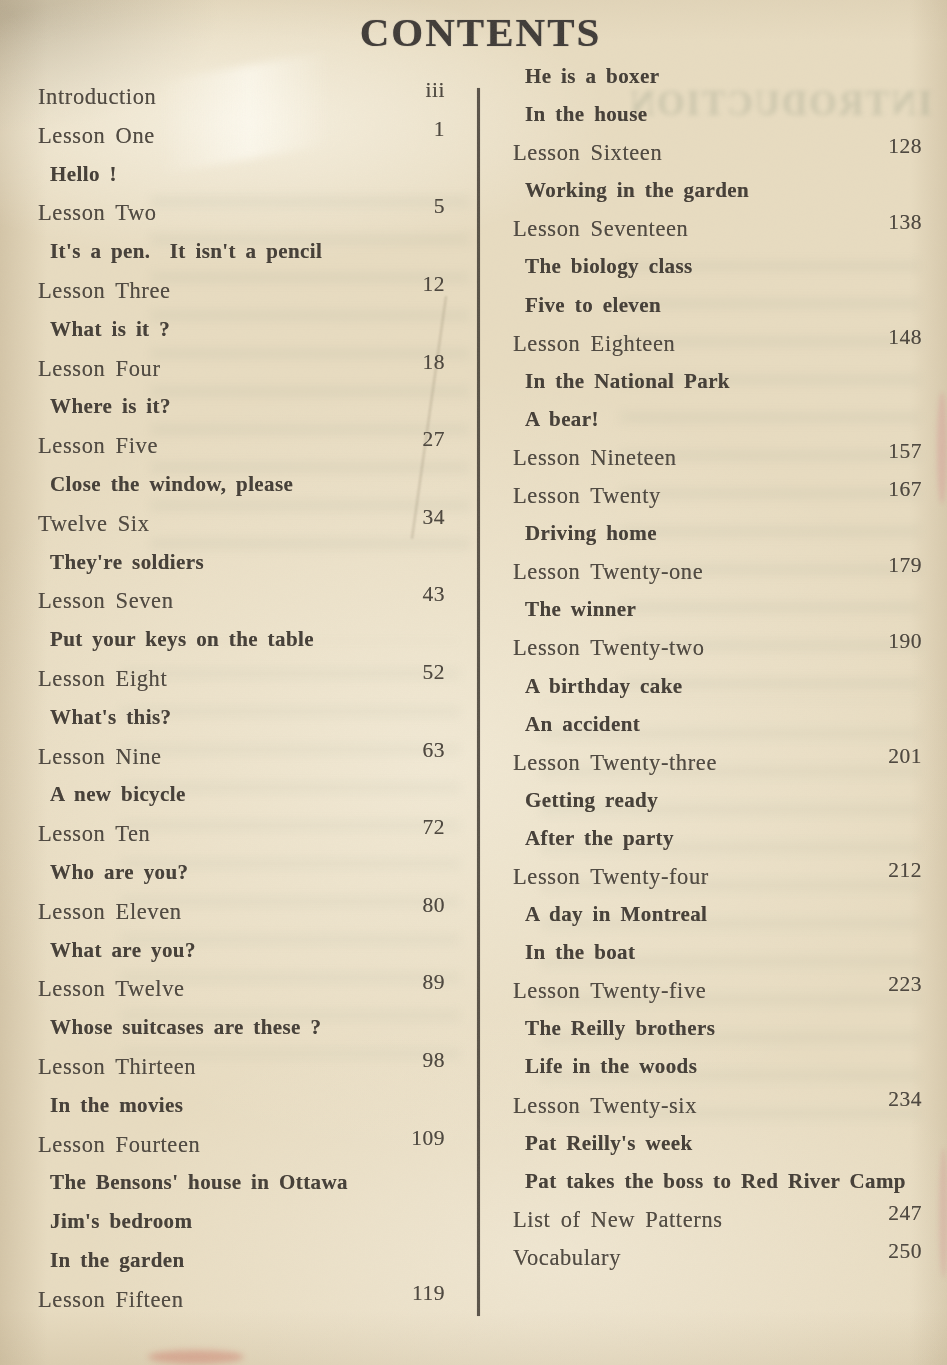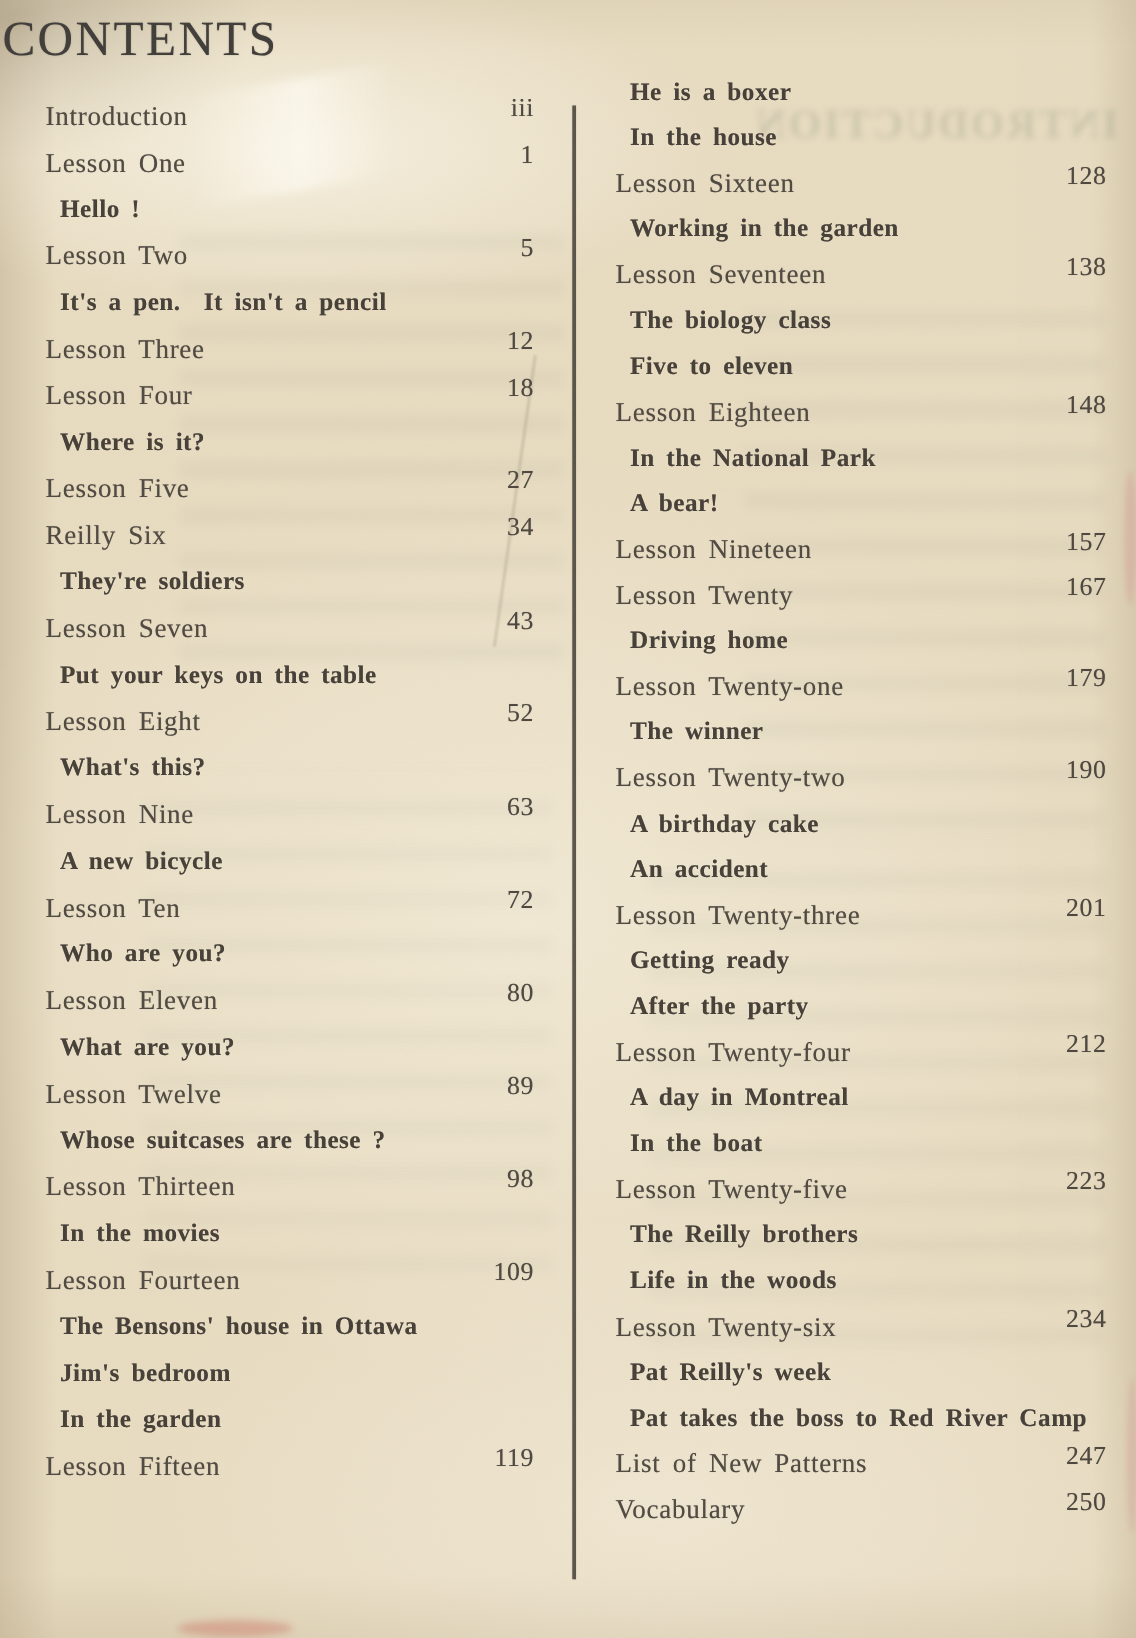--- a/index.html
+++ b/index.html
@@ -18,22 +18,22 @@
       radial-gradient(ellipse 300px 170px at 1% 1%,   rgba(141,132,112,.38), rgba(141,132,112,0) 70%),
       linear-gradient(to right, rgba(186,168,136,.45) 0%, rgba(186,168,136,0) 5%),
       linear-gradient(to left,  rgba(190,173,142,.40) 0%, rgba(190,173,142,0) 4%),
       linear-gradient(to top,   rgba(198,182,150,.38) 0%, rgba(198,182,150,0) 4%),
       linear-gradient(to bottom,rgba(205,190,160,.25) 0%, rgba(205,190,160,0) 3%),
       #e7dbc0;
   }
   .noise{position:absolute;inset:0;pointer-events:none;opacity:.55;}
   
   .title{
-    position:absolute;top:8px;left:2px;width:933px;
-    font-weight:normal;font-size:41px;letter-spacing:2px;
+    position:absolute;top:8px;left:14px;width:933px;
+    text-align:center;font-weight:bold;font-size:41px;letter-spacing:2px;
     color:#3d3936;text-shadow:0 0 1px rgba(61,57,54,.55);
   }
   
   .ghost-title{
     position:absolute;top:84px;left:592px;width:340px;
     font-weight:bold;font-size:35px;letter-spacing:2px;color:#8d967f;
     opacity:.30;filter:blur(2.5px);transform:scaleX(-1);
     pointer-events:none;white-space:nowrap;
   }
   .stain{
@@ -115,33 +115,39 @@
         <span class="label">Lesson Two</span>
         <span class="pagenum">5</span>
       </div>
       <div class="row topic">
         <span class="label">It's a pen.  It isn't a pencil</span>
       </div>
       <div class="row entry">
         <span class="label">Lesson Three</span>
         <span class="pagenum">12</span>
       </div>
+      <div class="row topic">
+        <span class="label">What is it ?</span>
+      </div>
       <div class="row entry">
         <span class="label">Lesson Four</span>
         <span class="pagenum">18</span>
       </div>
       <div class="row topic">
         <span class="label">Where is it?</span>
       </div>
       <div class="row entry">
         <span class="label">Lesson Five</span>
         <span class="pagenum">27</span>
       </div>
-      <div class="row entry">
-        <span class="label">Reilly Six</span>
+      <div class="row topic">
+        <span class="label">Close the window, please</span>
+      </div>
+      <div class="row entry">
+        <span class="label">Twelve Six</span>
         <span class="pagenum">34</span>
       </div>
       <div class="row topic">
         <span class="label">They're soldiers</span>
       </div>
       <div class="row entry">
         <span class="label">Lesson Seven</span>
         <span class="pagenum">43</span>
       </div>
       <div class="row topic">

